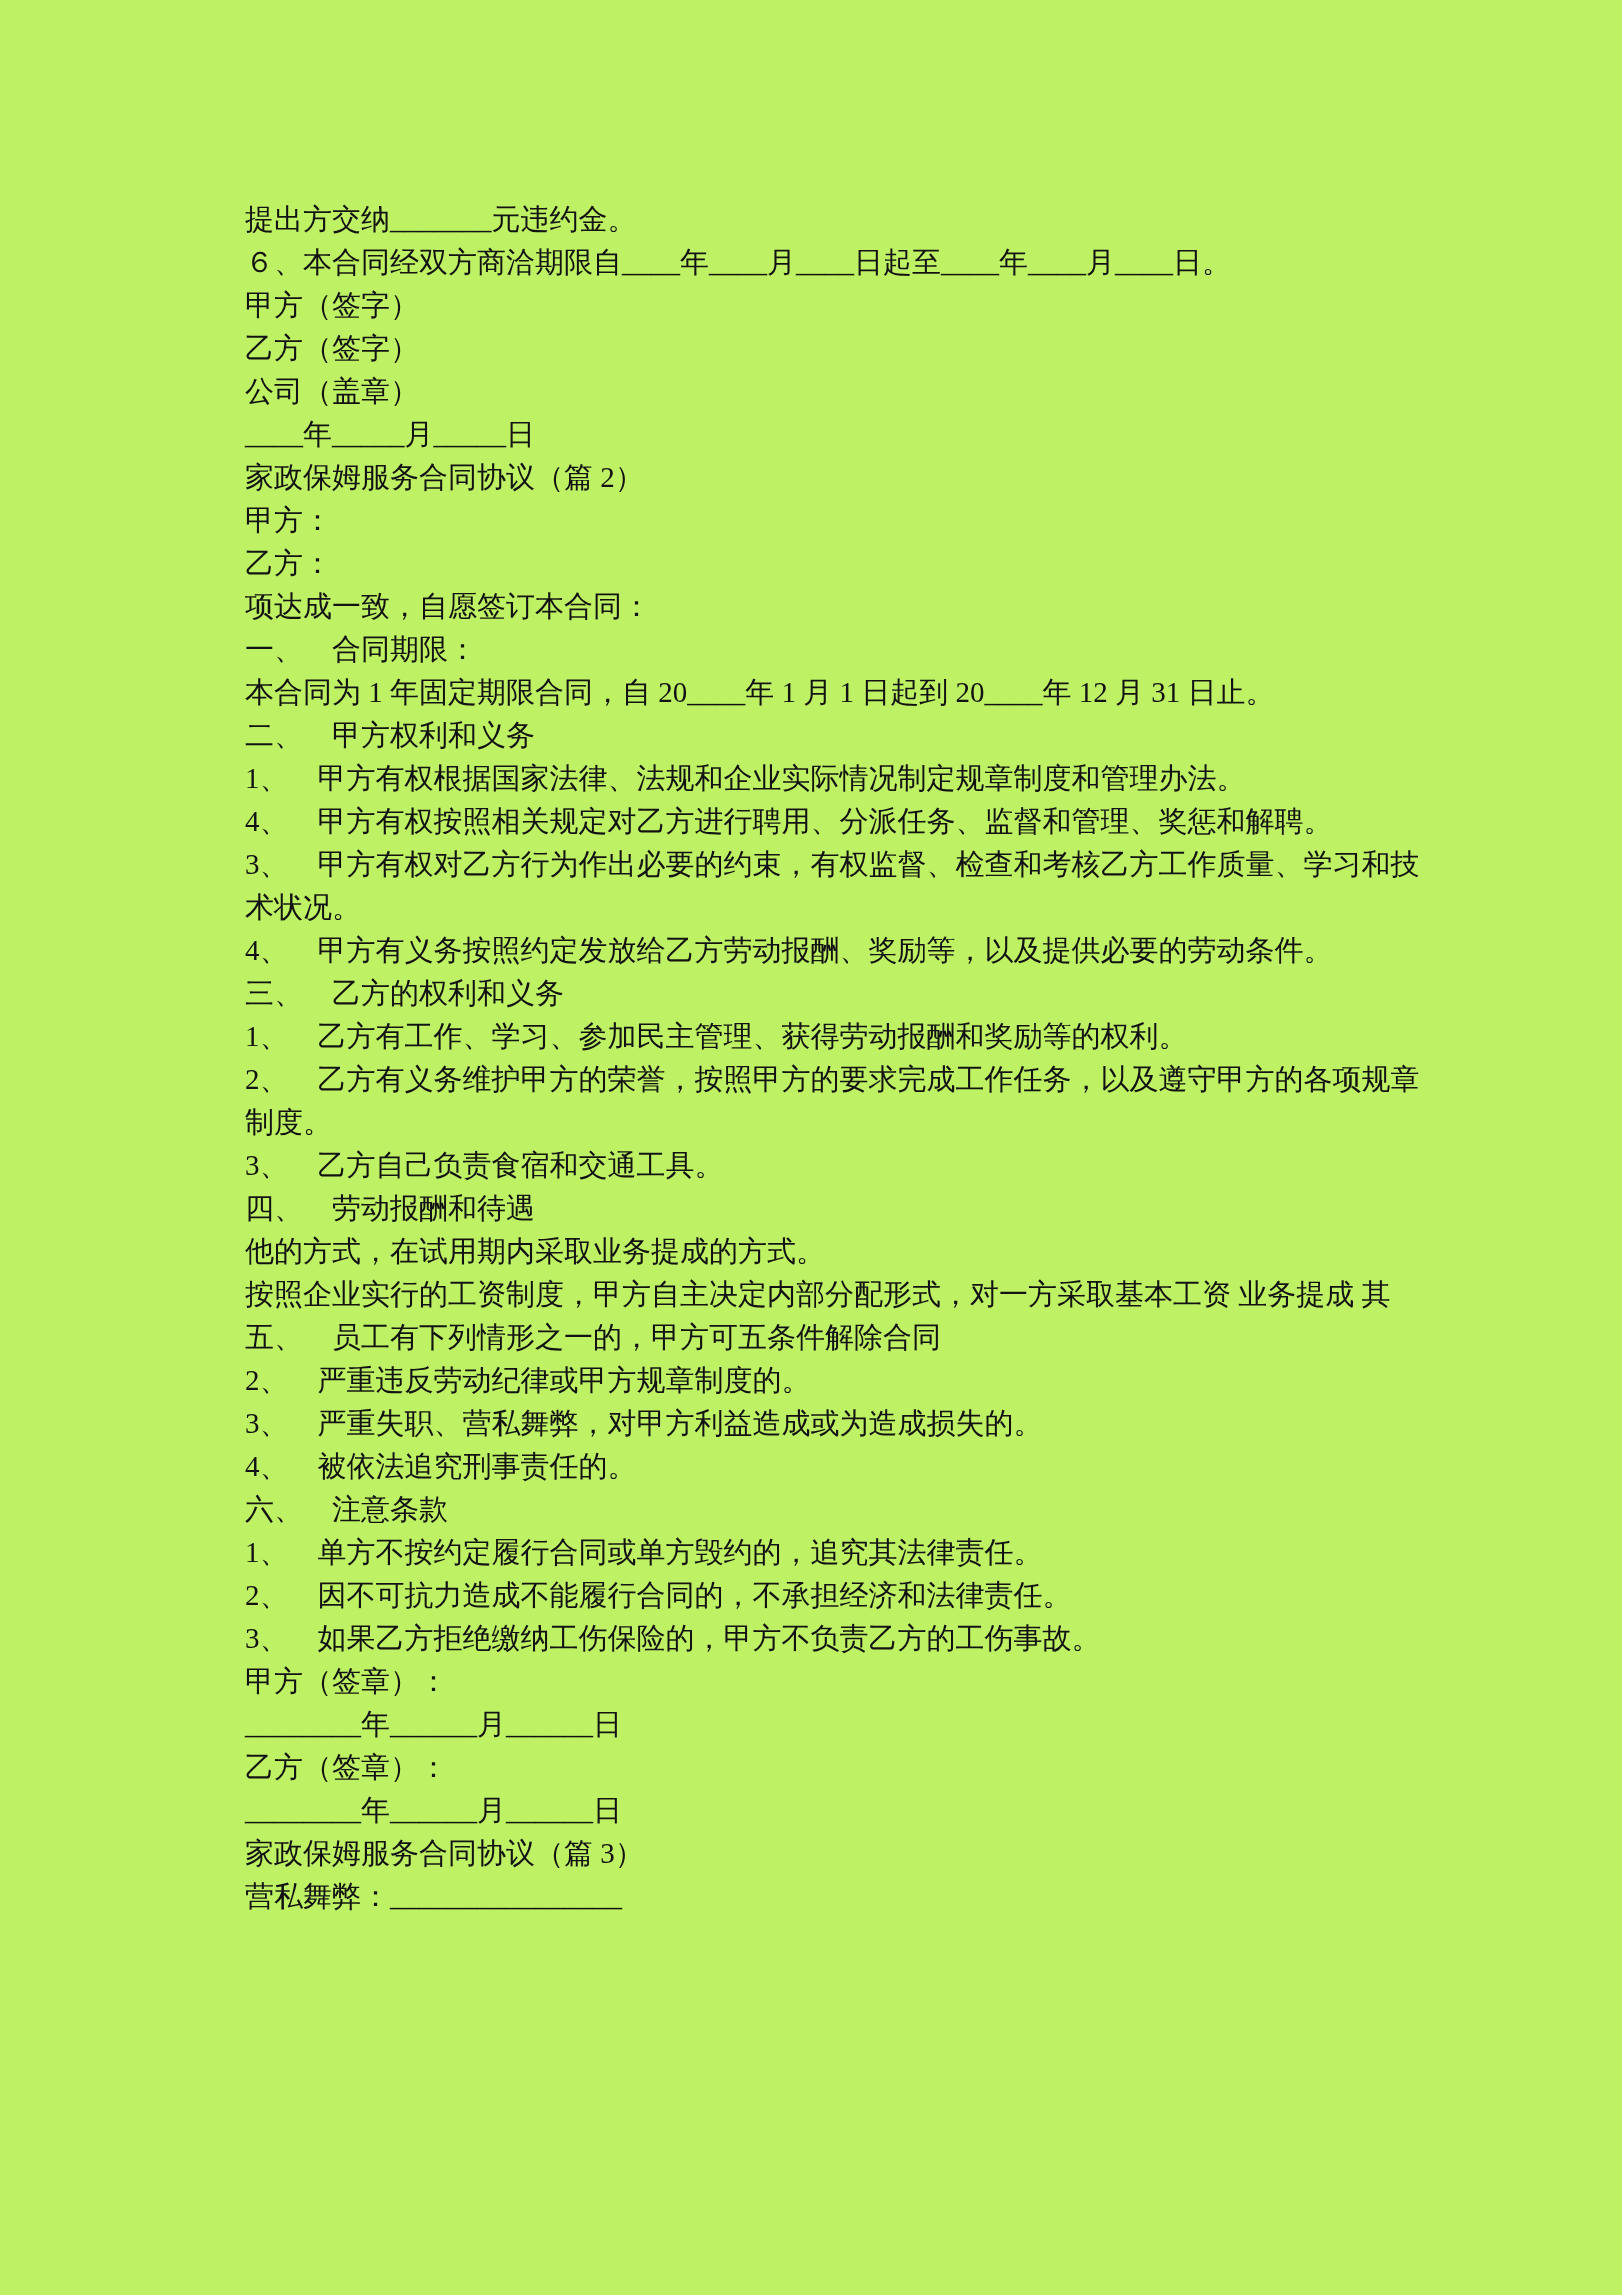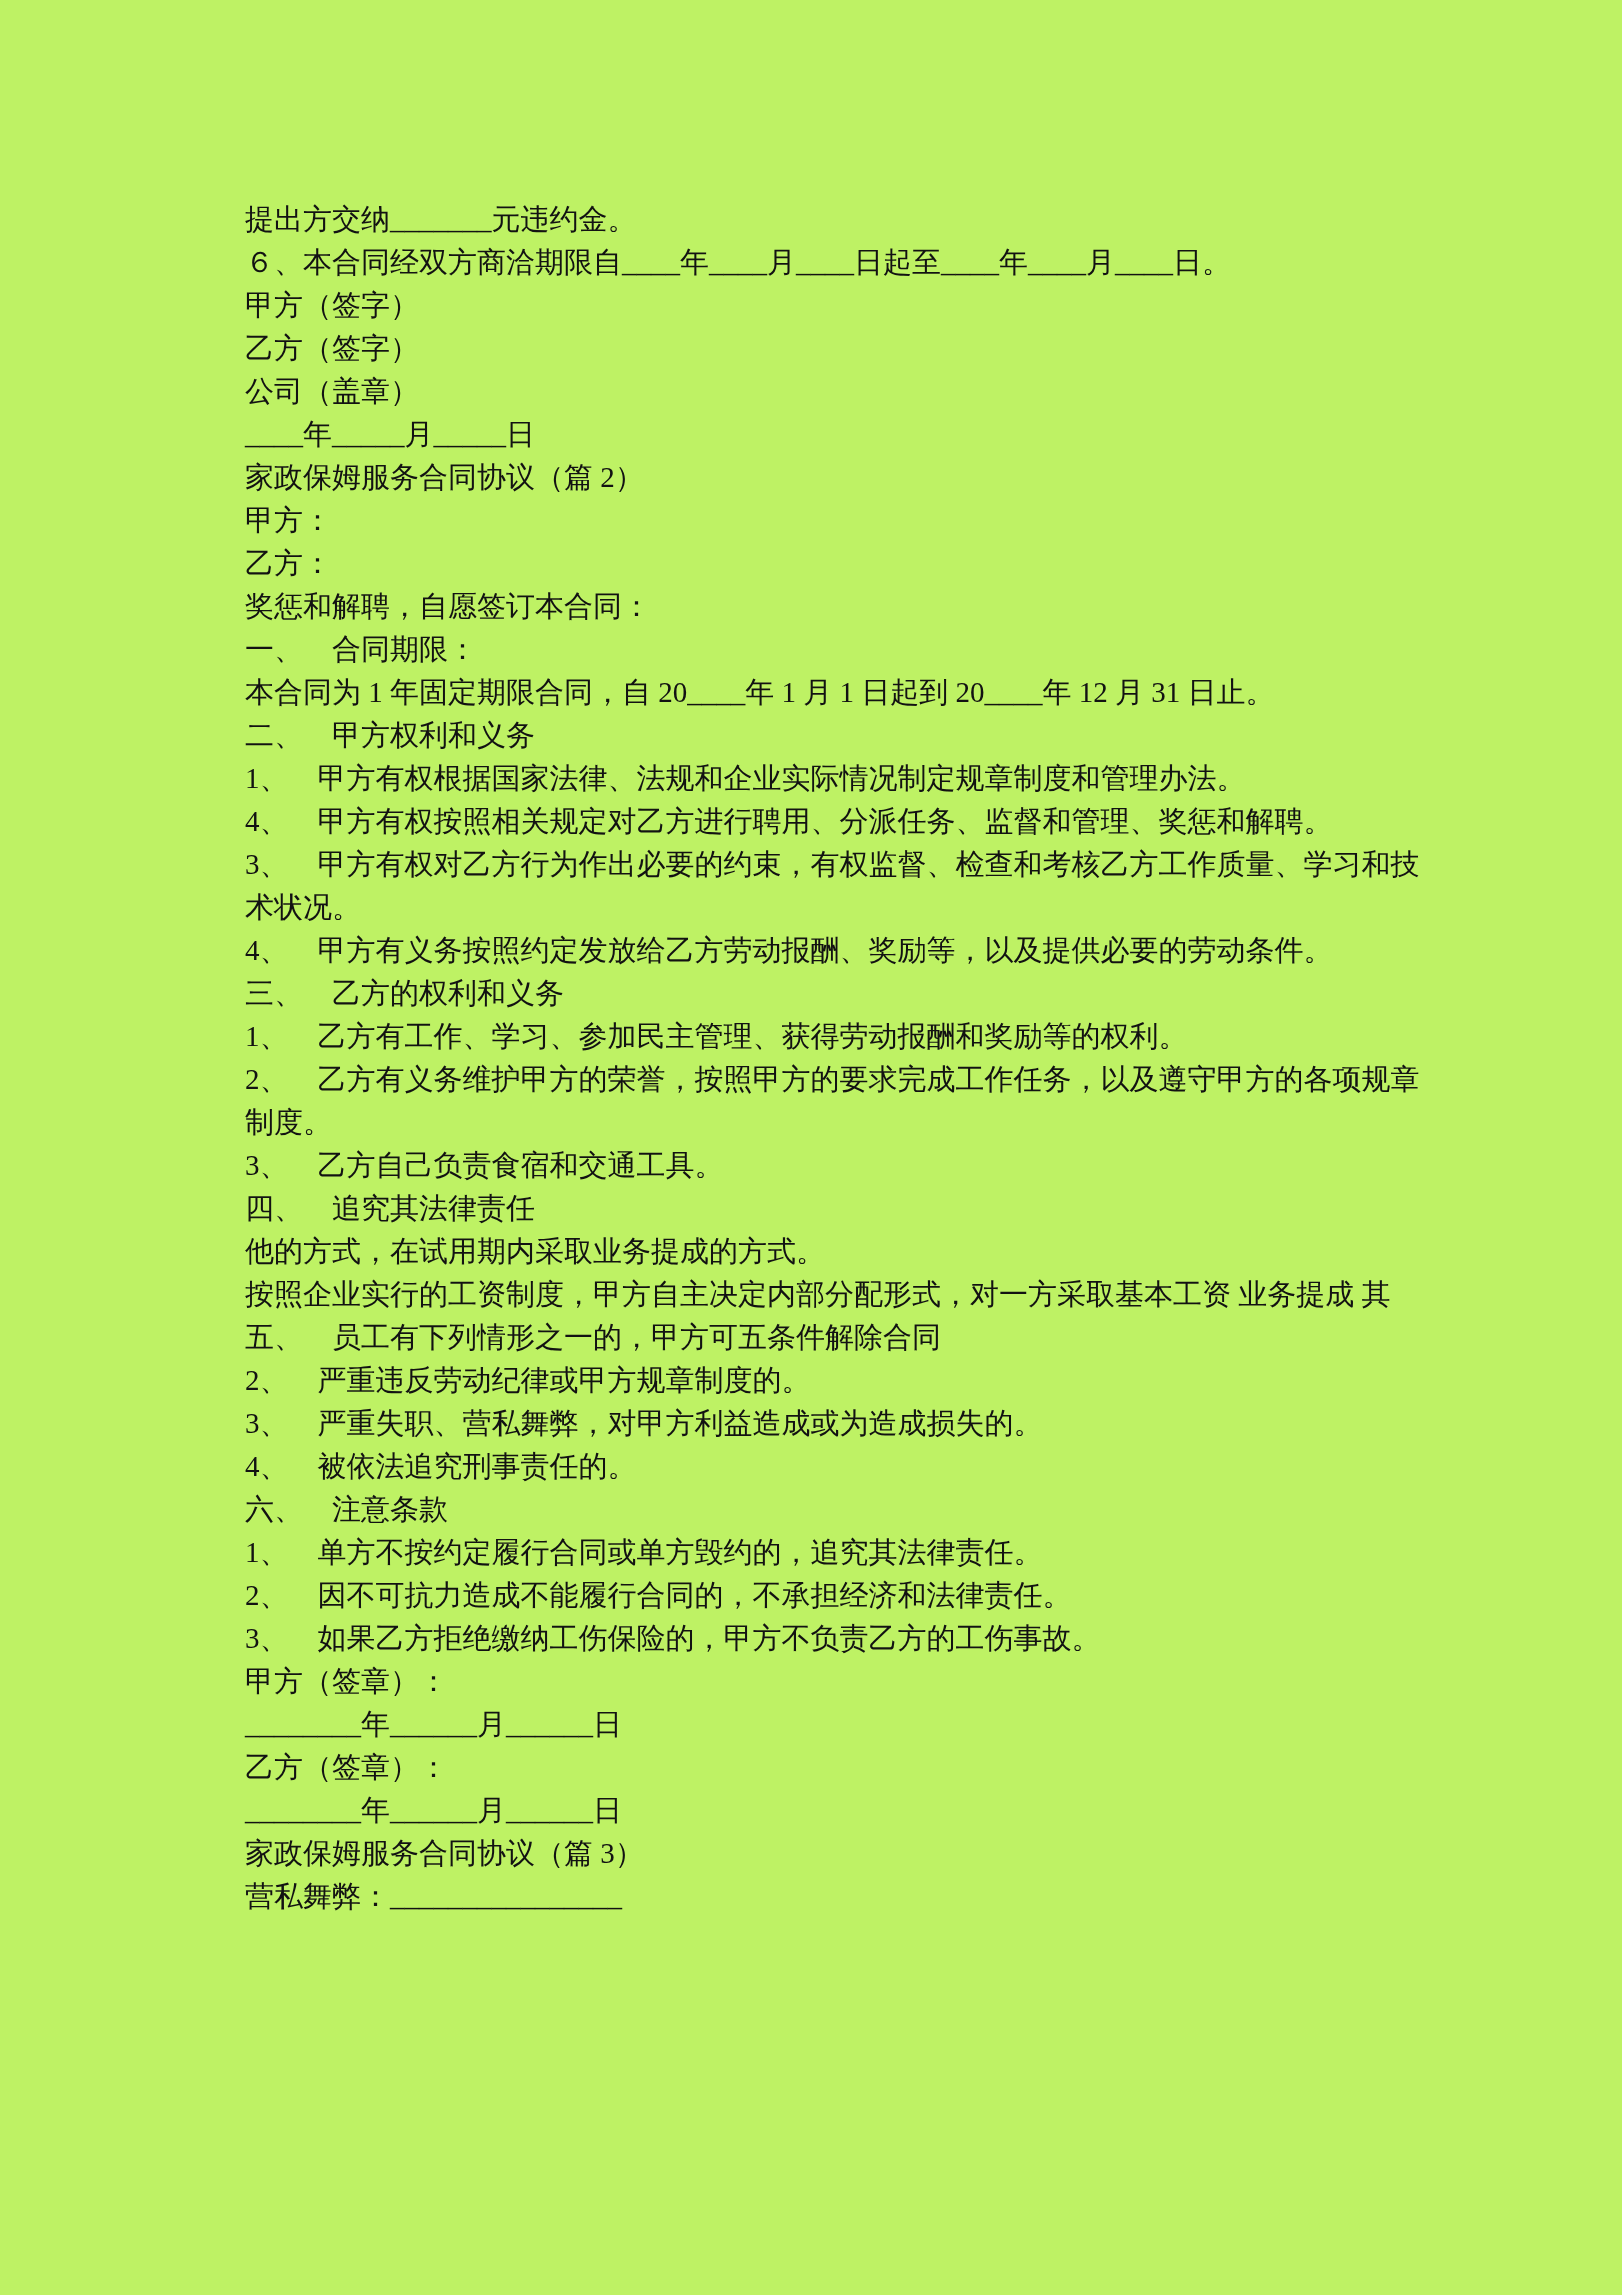--- a/index.html
+++ b/index.html
@@ -41,35 +41,35 @@
   <div class="doc-text" style="color: rgb(18, 18, 18);">
     <div class="line">提出方交纳_______元违约金。</div>
     <div class="line">６、本合同经双方商洽期限自____年____月____日起至____年____月____日。</div>
     <div class="line">甲方（签字）</div>
     <div class="line">乙方（签字）</div>
     <div class="line">公司（盖章）</div>
     <div class="line">____年_____月_____日</div>
     <div class="line">家政保姆服务合同协议（篇 2）</div>
     <div class="line">甲方：</div>
     <div class="line">乙方：</div>
-    <div class="line">奖惩和解聘，自愿签订本合同：</div>
+    <div class="line">项达成一致，自愿签订本合同：</div>
     <div class="line">一、　合同期限：</div>
     <div class="line">本合同为 1 年固定期限合同，自 20____年 1 月 1 日起到 20____年 12 月 31 日止。</div>
     <div class="line">二、　甲方权利和义务</div>
     <div class="line">1、　甲方有权根据国家法律、法规和企业实际情况制定规章制度和管理办法。</div>
     <div class="line">4、　甲方有权按照相关规定对乙方进行聘用、分派任务、监督和管理、奖惩和解聘。</div>
     <div class="line">3、　甲方有权对乙方行为作出必要的约束，有权监督、检查和考核乙方工作质量、学习和技</div>
     <div class="line">术状况。</div>
     <div class="line">4、　甲方有义务按照约定发放给乙方劳动报酬、奖励等，以及提供必要的劳动条件。</div>
     <div class="line">三、　乙方的权利和义务</div>
     <div class="line">1、　乙方有工作、学习、参加民主管理、获得劳动报酬和奖励等的权利。</div>
     <div class="line">2、　乙方有义务维护甲方的荣誉，按照甲方的要求完成工作任务，以及遵守甲方的各项规章</div>
     <div class="line">制度。</div>
     <div class="line">3、　乙方自己负责食宿和交通工具。</div>
-    <div class="line">四、　追究其法律责任</div>
+    <div class="line">四、　劳动报酬和待遇</div>
     <div class="line">他的方式，在试用期内采取业务提成的方式。</div>
     <div class="line">按照企业实行的工资制度，甲方自主决定内部分配形式，对一方采取基本工资 业务提成 其</div>
     <div class="line">五、　员工有下列情形之一的，甲方可五条件解除合同</div>
     <div class="line">2、　严重违反劳动纪律或甲方规章制度的。</div>
     <div class="line">3、　严重失职、营私舞弊，对甲方利益造成或为造成损失的。</div>
     <div class="line">4、　被依法追究刑事责任的。</div>
     <div class="line">六、　注意条款</div>
     <div class="line">1、　单方不按约定履行合同或单方毁约的，追究其法律责任。</div>
     <div class="line">2、　因不可抗力造成不能履行合同的，不承担经济和法律责任。</div>
     <div class="line">3、　如果乙方拒绝缴纳工伤保险的，甲方不负责乙方的工伤事故。</div>

